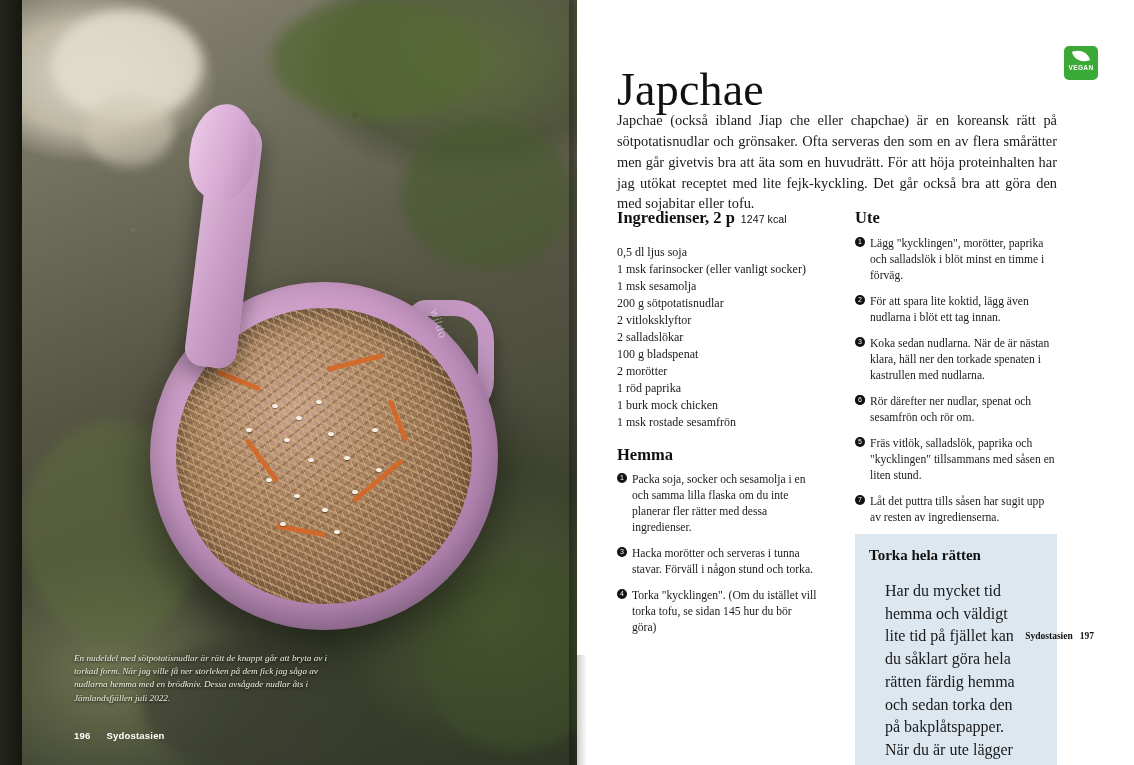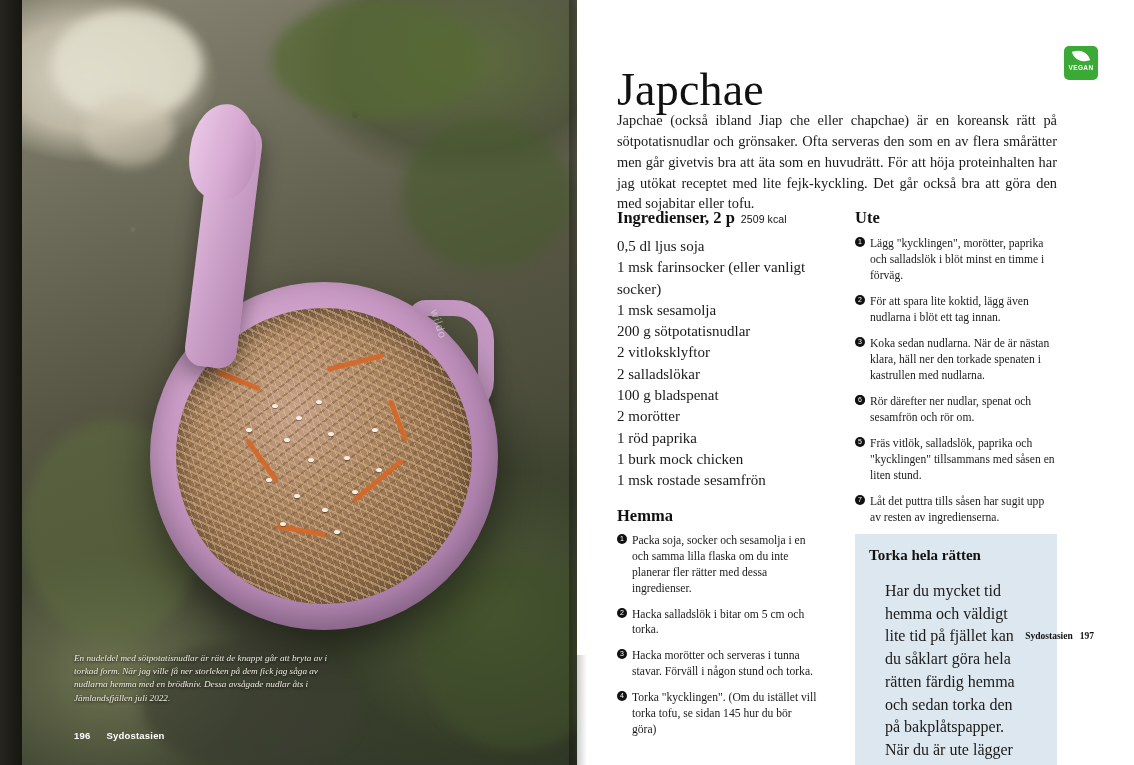--- a/index.html
+++ b/index.html
@@ -224,23 +224,23 @@
   }
   .sec-head .kcal {
     font-size: 10.5px;
     font-weight: normal;
     font-family: "Liberation Sans", sans-serif;
     margin-left: 6px;
     letter-spacing: .1px;
   }
   .ing-list {
     list-style: none;
-    margin: 8px 0 14px 0;
+    margin: 16px 0 14px 0;
     padding: 0;
-    font-size: 15px;
+    font-size: 12px;
     line-height: 1.42;
   }
   .steps {
     list-style: none;
     margin: 0;
     padding: 0;
   }
   .step {
     position: relative;
     padding-left: 15px;
@@ -369,40 +369,39 @@
 
     <div class="vegan-badge">
       <span class="leaf"></span>
       <span class="vtxt">VEGAN</span>
     </div>
 
     <p class="intro">Japchae (också ibland Jiap che eller chapchae) är en koreansk rätt på sötpotatisnudlar och grönsaker. Ofta serveras den som en av flera smårätter men går givetvis bra att äta som en huvudrätt. För att höja proteinhalten har jag utökat receptet med lite fejk-kyckling. Det går också bra att göra den med sojabitar eller tofu.</p>
 
     <div class="col col-left">
       <h2 class="sec-head">
-        <span>Ingredienser, 2 p</span><span class="kcal">2509 kcal</span>
+        <span>Ingredienser, 2 p</span><span class="kcal">1247 kcal</span>
       </h2>
       <ul class="ing-list">
         <li>0,5 dl ljus soja</li>
         <li>1 msk farinsocker (eller vanligt socker)</li>
         <li>1 msk sesamolja</li>
         <li>200 g sötpotatisnudlar</li>
         <li>2 vitloksklyftor</li>
         <li>2 salladslökar</li>
         <li>100 g bladspenat</li>
         <li>2 morötter</li>
         <li>1 röd paprika</li>
         <li>1 burk mock chicken</li>
         <li>1 msk rostade sesamfrön</li>
       </ul>
 
       <h2 class="sec-head">Hemma</h2>
       <ol class="steps">
         <li class="step"><span class="bullet">1</span><span>Packa soja, socker och sesamolja i en och samma lilla flaska om du inte planerar fler rätter med dessa ingredienser.</span></li>
-        <li class="step"><span class="bullet">2</span><span>Hacka salladslök i bitar om 5 cm och torka.</span></li>
         <li class="step"><span class="bullet">3</span><span>Hacka morötter och serveras i tunna stavar. Förväll i någon stund och torka.</span></li>
         <li class="step"><span class="bullet">4</span><span>Torka "kycklingen". (Om du istället vill torka tofu, se sidan 145 hur du bör göra)</span></li>
       </ol>
     </div>
 
     <div class="col col-right">
       <h2 class="sec-head sec-head-ute">Ute</h2>
       <ol class="steps">
         <li class="step"><span class="bullet">1</span><span>Lägg "kycklingen", morötter, paprika och salladslök i blöt minst en timme i förväg.</span></li>
         <li class="step"><span class="bullet">2</span><span>För att spara lite koktid, lägg även nudlarna i blöt ett tag innan.</span></li>

